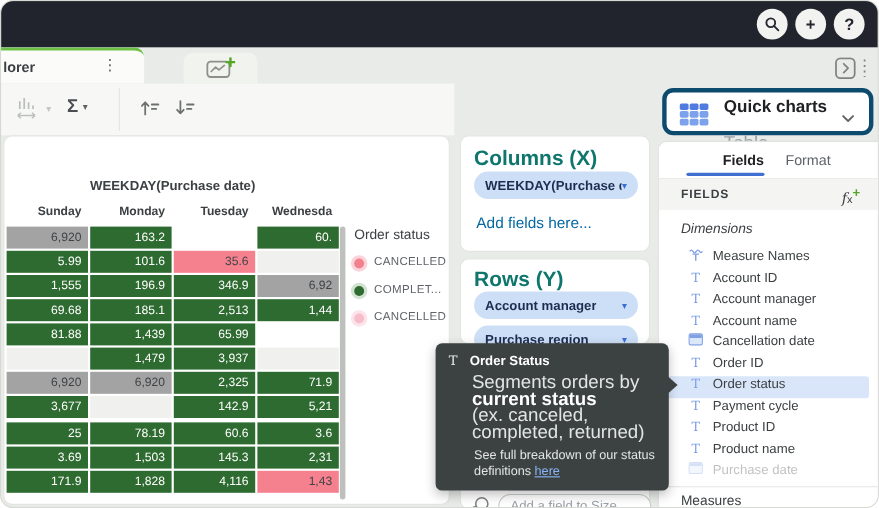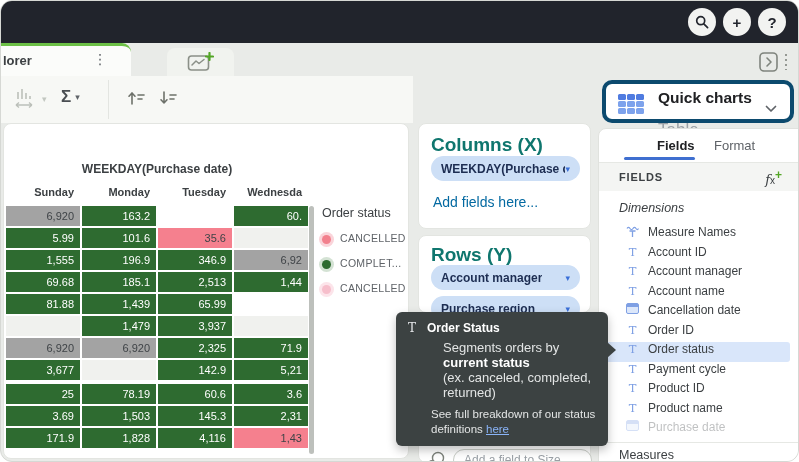--- a/index.html
+++ b/index.html
@@ -69,21 +69,21 @@
     font-size:12px;color:#3c4043;padding:0 10px;font-family:"Liberation Sans",sans-serif;outline:none;}
   .size-input::placeholder{color:#9aa0a6;}
   
   .tooltip{position:absolute;left:395px;top:311px;width:212px;background:#3c4242;border-radius:6px;
     padding:9px 12px 9px 12px;color:#fff;z-index:6;box-shadow:0 4px 10px rgba(0,0,0,.25);}
   .tooltip-arrow{position:absolute;right:-8px;top:30px;width:0;height:0;
     border-top:8px solid transparent;border-bottom:8px solid transparent;border-left:9px solid #3c4242;}
   .tt-head{display:flex;gap:11px;align-items:baseline;}
   .tt-t{font-family:"DejaVu Serif",serif;font-size:12px;color:#e8eaed;}
   .tt-title{font-size:12px;font-weight:700;color:#fff;}
-  .tt-body{margin:5px 0 0 35px;font-size:13px;line-height:15px;color:#e3e5e5;}
+  .tt-body{margin:5px 0 0 21px;font-size:17px;line-height:15px;color:#e3e5e5;}
   .tt-body b{color:#fff;}
   .tt-foot{margin:7px 0 0 23px;font-size:11.5px;line-height:15px;color:#e3e5e5;}
   .tt-link{color:#8ab4f8;text-decoration:underline;cursor:pointer;position:relative;}
   
   .qc-card{position:absolute;left:601px;top:79px;width:192px;height:43px;background:#fff;
     border:4px solid #0c4a6e;border-radius:10px;cursor:pointer;text-align:center;}
   .qc-icon{position:absolute;left:12px;top:10px;display:grid;grid-template-columns:repeat(3,8px);
     grid-auto-rows:6px;gap:1px;}
   .qc-icon i{background:#7da2ec;border-radius:1.5px;display:block;}
   .qc-icon i.dark{background:#4f7be0;}

